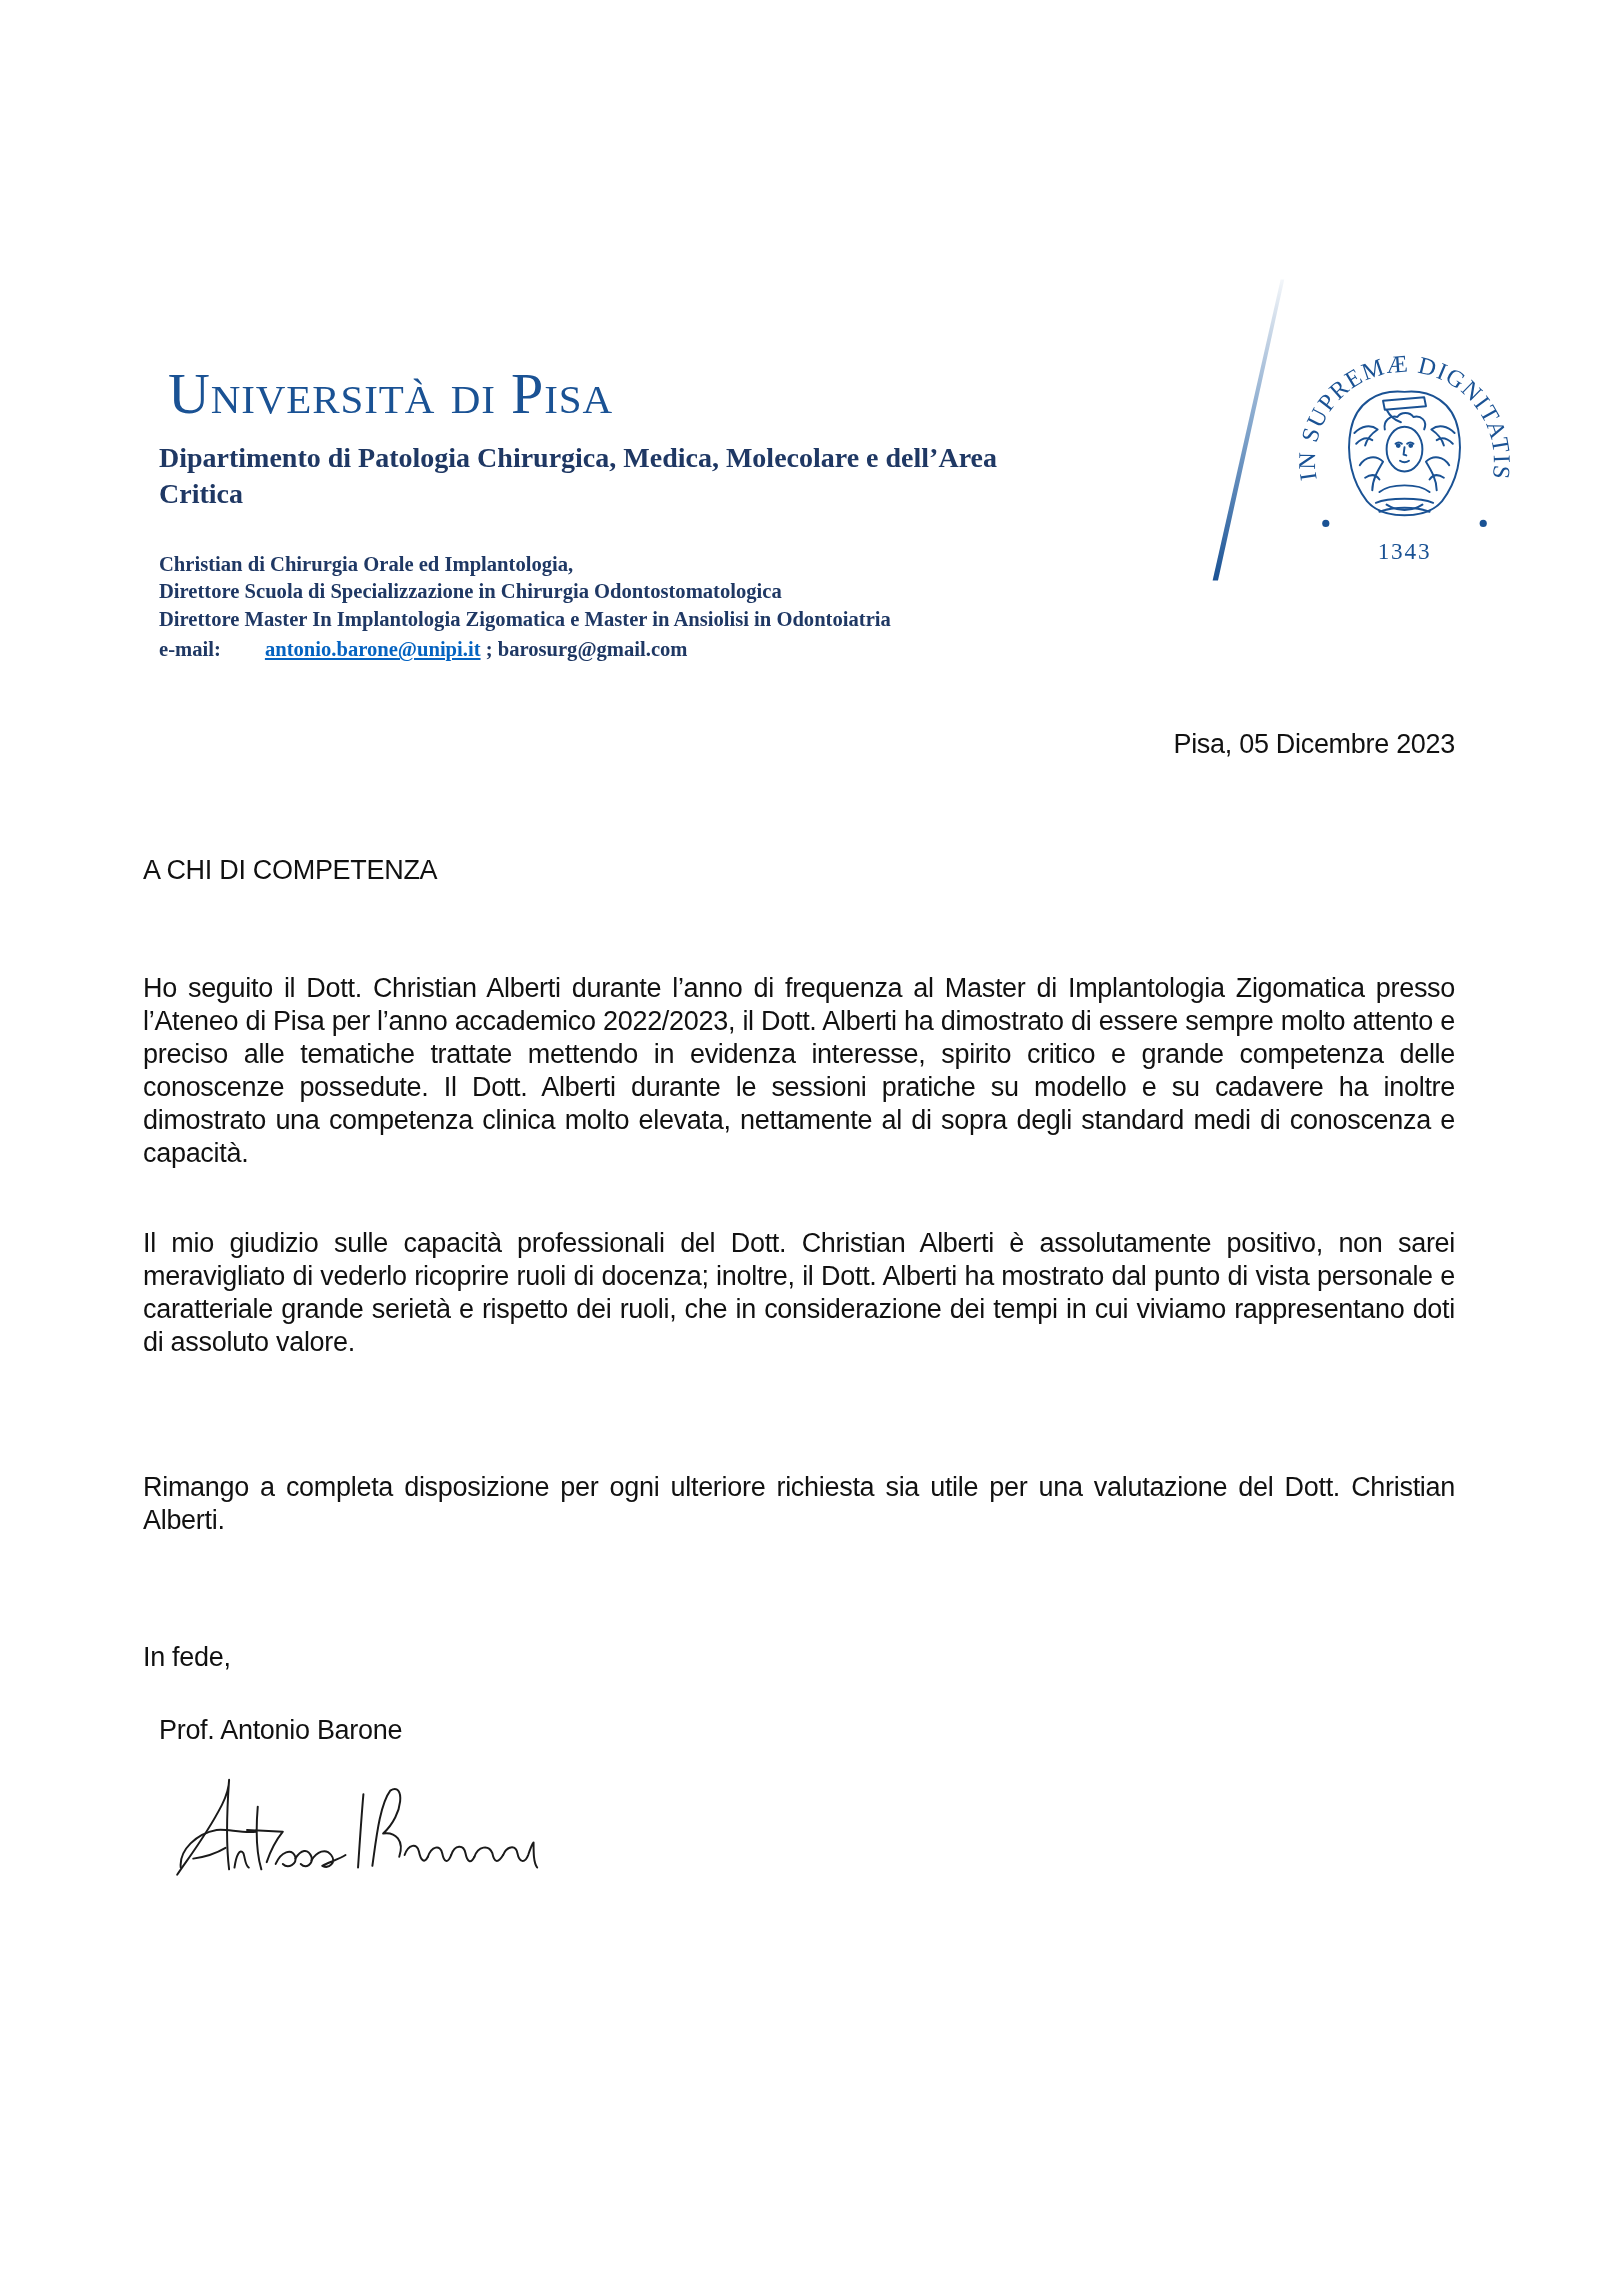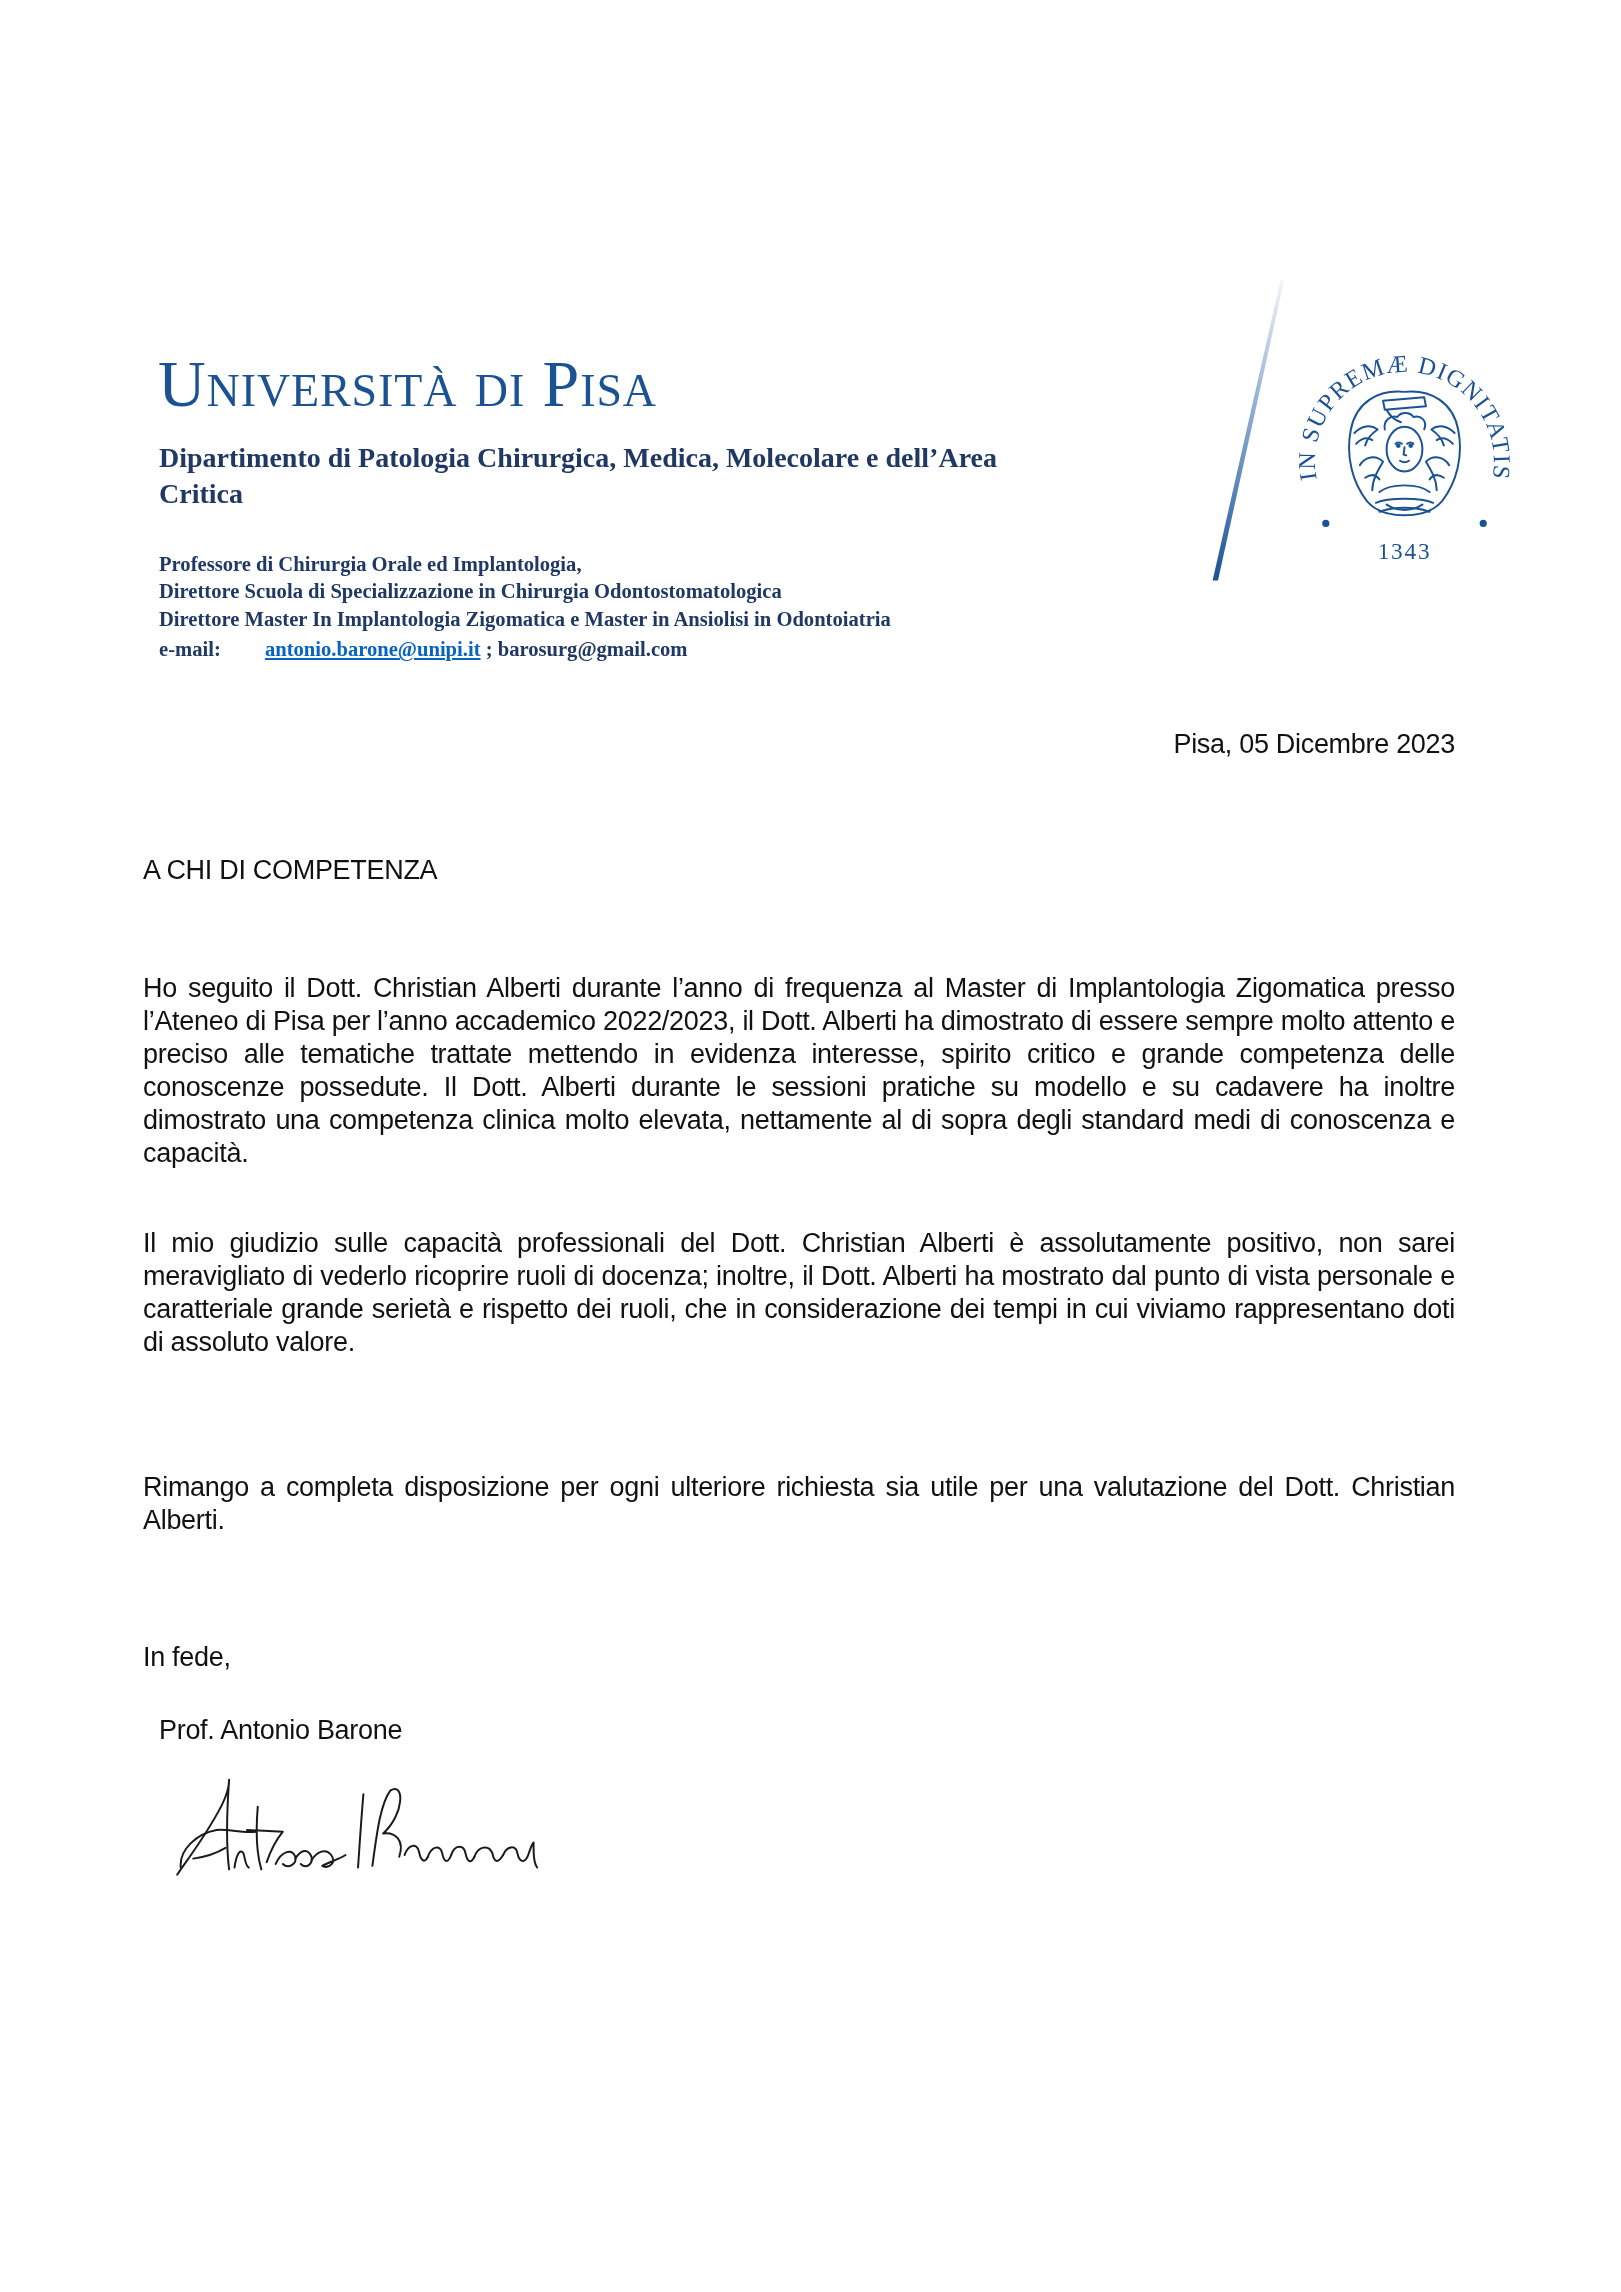--- a/index.html
+++ b/index.html
@@ -18,25 +18,25 @@
       left: 0; top: 0;
       width: 1621px;
       height: 2293px;
       background: #ffffff;
     }
     
     .uni-title {
       position: absolute;
       left: 158px;
       top: 339px;
-      margin: 0;
+      margin: 10px;
       font-family: "Liberation Serif", "DejaVu Serif", serif;
       font-variant: small-caps;
       font-weight: normal;
-      font-size: 66px;
+      font-size: 58px;
       line-height: 90px;
       letter-spacing: 0.9px;
       color: #1a5294;
       white-space: nowrap;
       text-align: right;
     }
     .lh-line {
       position: absolute;
       left: 159px;
       white-space: nowrap;
@@ -140,21 +140,21 @@
         <stop offset="1" stop-color="#1a5294" stop-opacity="1"></stop>
       </linearGradient>
     </defs>
     <polygon points="1430,312 1434,312 1360,648 1354,648" fill="url(#ruleGrad)"></polygon>
   </svg>
 
   <h1 class="uni-title">Università di Pisa</h1>
 
   <p class="lh-line lh-dept" style="top:442px;">Dipartimento di Patologia Chirurgica, Medica, Molecolare e dell’Area</p>
   <p class="lh-line lh-dept" style="top:478px;">Critica</p>
-  <p class="lh-line lh-sub" style="top:552px;">Professore di Chirurgia Orale ed Implantologia,</p>
+  <p class="lh-line lh-sub" style="top:552px;">Christian di Chirurgia Orale ed Implantologia,</p>
   <p class="lh-line lh-sub" style="top:579px;">Direttore Scuola di Specializzazione in Chirurgia Odontostomatologica</p>
   <p class="lh-line lh-sub" style="top:607px;">Direttore Master In Implantologia Zigomatica e Master in Ansiolisi in Odontoiatria</p>
   <p class="lh-line lh-sub" style="top:637px;">
     <span>e-mail: </span><a class="lh-link">antonio.barone@unipi.it</a><span> ; </span><span>barosurg@gmail.com</span>
   </p>
 
   <svg class="seal" viewBox="0 0 256 256" xmlns="http://www.w3.org/2000/svg">
     <defs>
       <path id="mottoArc" d="M 44 190 A 100 100 0 1 1 212 190"></path>
     </defs>

